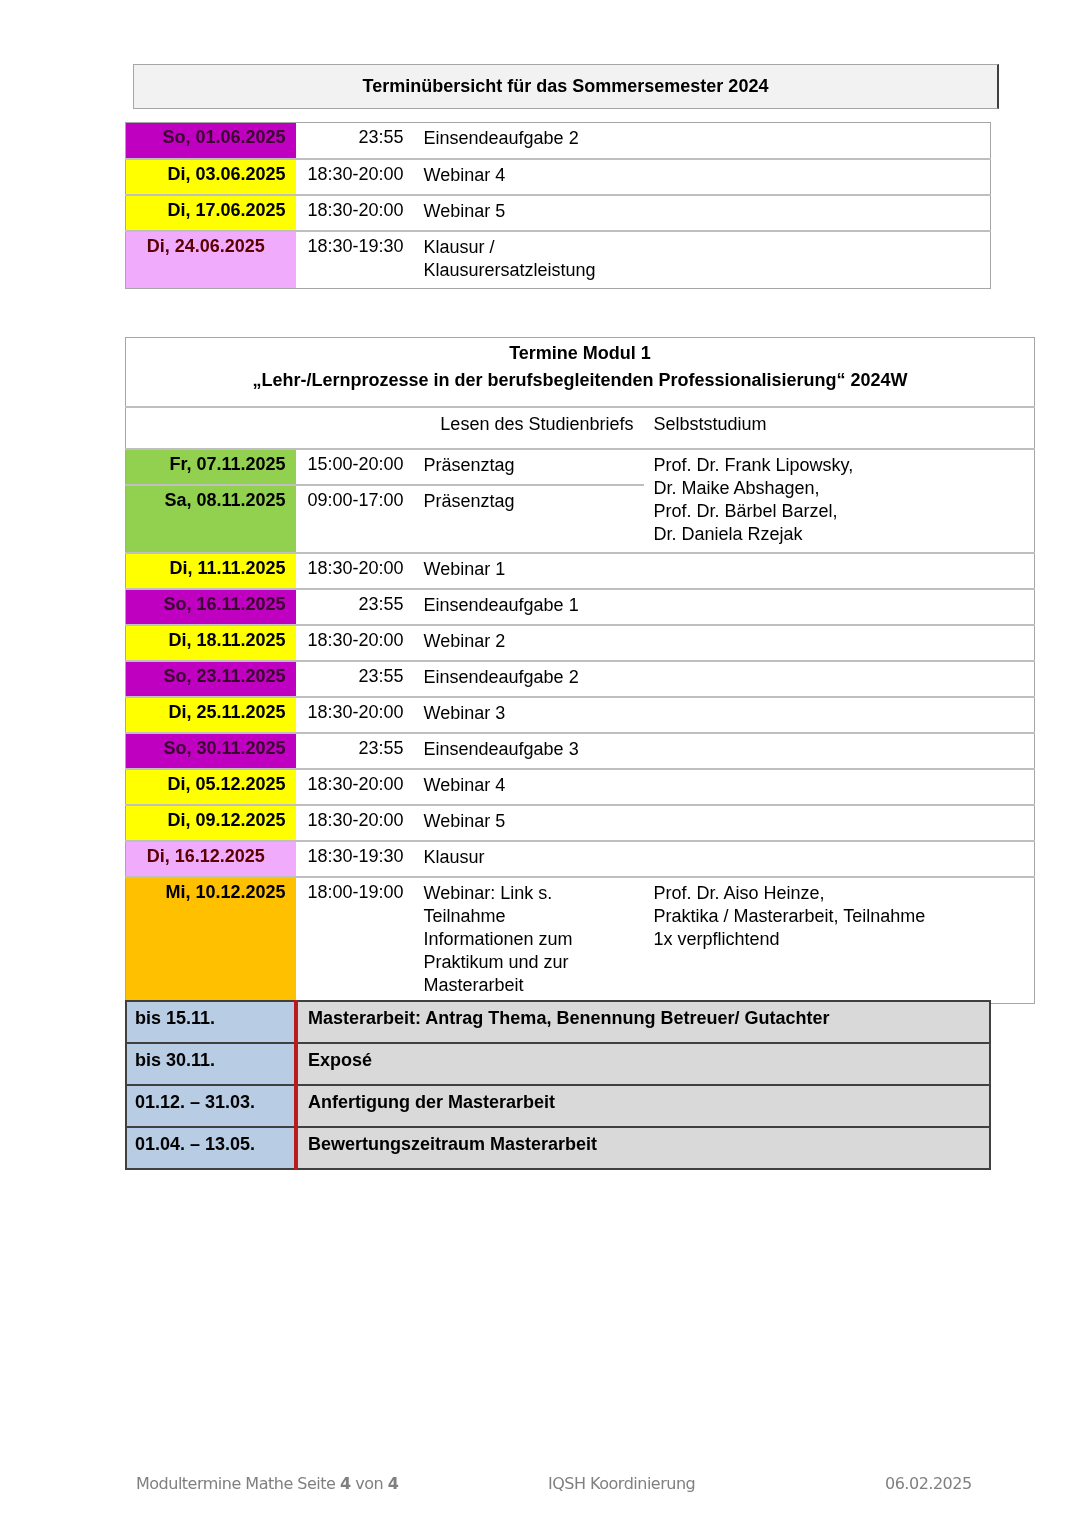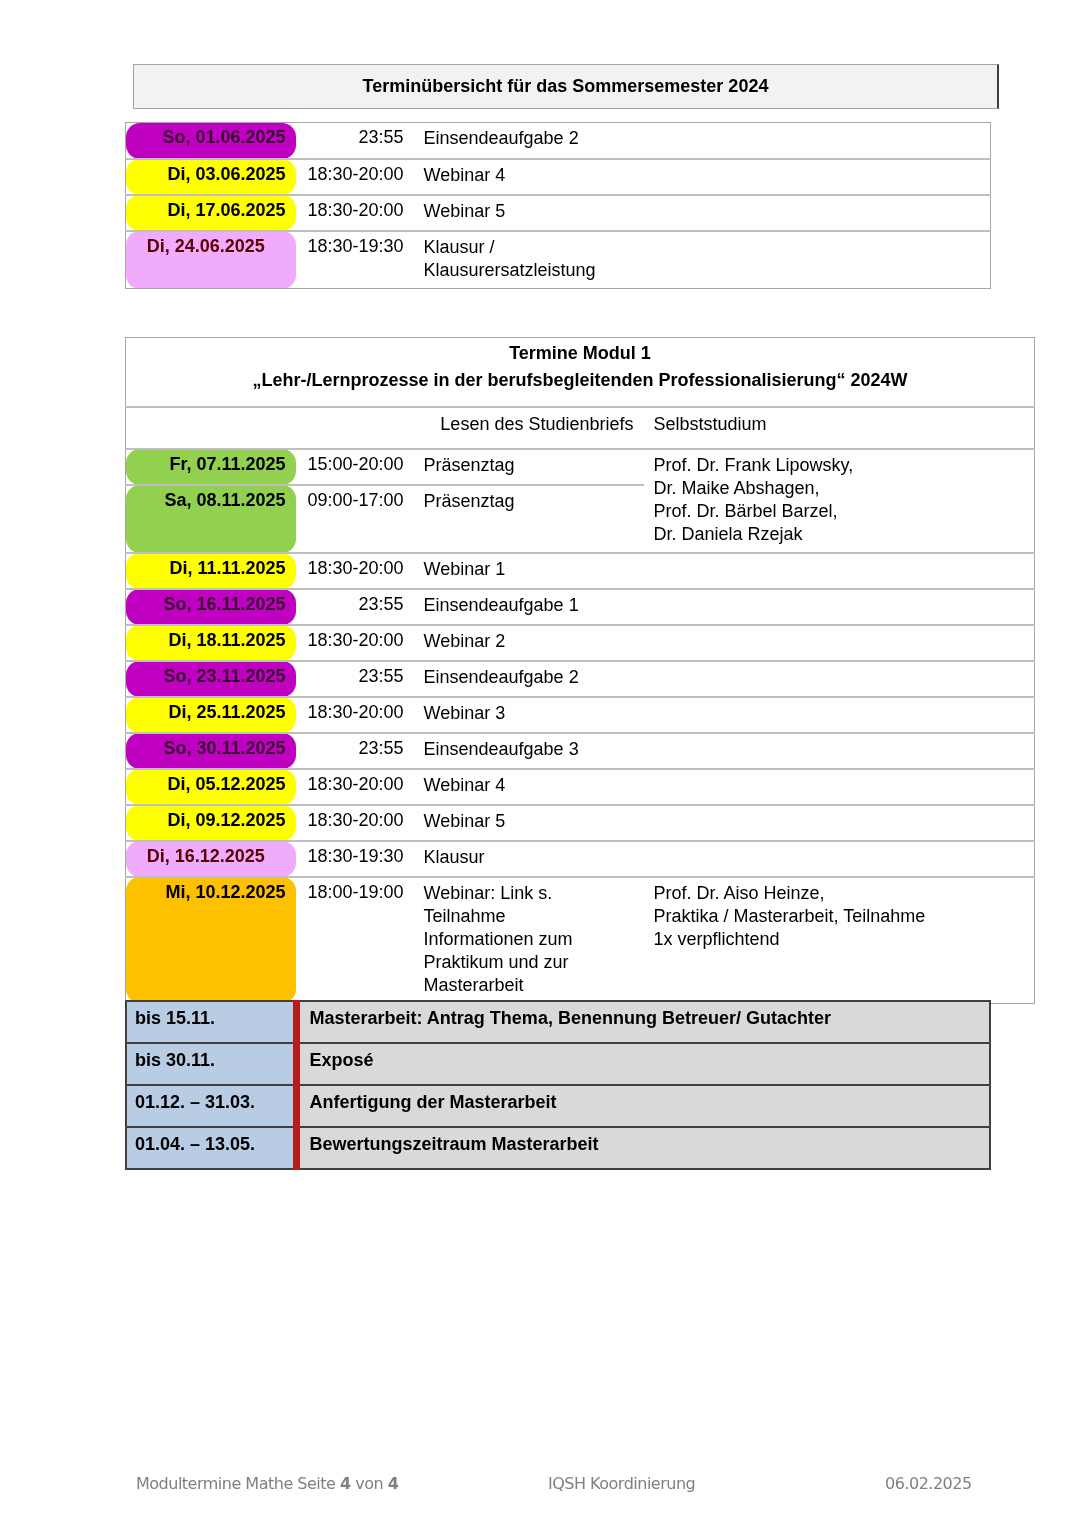--- a/index.html
+++ b/index.html
@@ -2,42 +2,42 @@
 <html><head>
 <meta charset="utf-8">
 <style>
   html, body { margin:0; padding:0; background:#ffffff; }
   body { width:1081px; height:1529px; position:relative; font-family:"Liberation Sans", sans-serif; color:#000; }
   .abs { position:absolute; }
   .title-box { left:133px; top:64px; width:866px; height:45px; background:#f2f2f2; border:1px solid #a6a6a6; border-right:2px solid #404040; box-sizing:border-box; display:flex; align-items:center; justify-content:center; font-weight:bold; font-size:18px; }
   table { border-collapse:collapse; table-layout:fixed; font-size:18px; }
   td { padding:0; vertical-align:top; }
   .t1 { left:125px; top:122px; width:866px; border:1px solid #a6a6a6; }
-  .t1 td, .t2 td { border-top:2px solid #bfbfbf;border-radius:14px; }
+  .t1 td, .t2 td { border-top:2px solid #bfbfbf; }
   .t1 tr:first-child td { border-top:none; }
   .date { text-align:right; font-weight:bold; padding:4px 10px 0 0 !important; }
   .time { text-align:right; padding:4px 20px 0 0 !important; }
   .ev { padding:4px 0 0 0 !important; line-height:23px; }
   .extra { padding:4px 0 0 10px !important; line-height:23px; }
   .row36 { height:36px; }
   .purple { background:#c000c0; }
   .yellow { background:#ffff00; }
   .red { background:#f0abfc;text-align:center; }
   .green { background:#92d050; }
   .orange { background:#ffc000; }
   .purple .dtxt, .red .dtxt { color:#3a0030; }
   .red .dtxt { color:#5a0000; }
   .t2 { left:125px; top:337px; width:910px; border:1px solid #a6a6a6; }
   .hdr1 { text-align:center; font-weight:bold; padding-top:5px !important; height:27px; }
   .hdr2 { text-align:center; font-weight:bold; height:36px; border-top:none !important;margin-top:24px; }
   .sub td { height:34px; padding-top:6px !important; }
   .t3 { left:125px; top:1000px; width:866px; border:2px solid #404040; }
   .t3 td { border-top:2px solid #404040; height:34px; font-weight:bold; padding:6px 0 0 10px; vertical-align:top; }
   .t3 tr:first-child td { border-top:none; }
-  .t3 .lbl { background:#b8cce4; border-right:7px solid #b91c1c; padding-left:8px;margin-top:29px; }
+  .t3 .lbl { background:#b8cce4; border-right:4px solid #b91c1c; padding-left:8px;margin-top:29px; }
   .t3 .val { background:#d9d9d9; }
   .footer { top:1474px; font-size:16px; color:#808080; font-family:"DejaVu Sans", sans-serif; letter-spacing:-0.5px; }
 </style>
 </head>
 <body>
 
 <div class="abs title-box">Terminübersicht für das Sommersemester 2024</div>
 
 <table class="abs t1">
   <colgroup>

